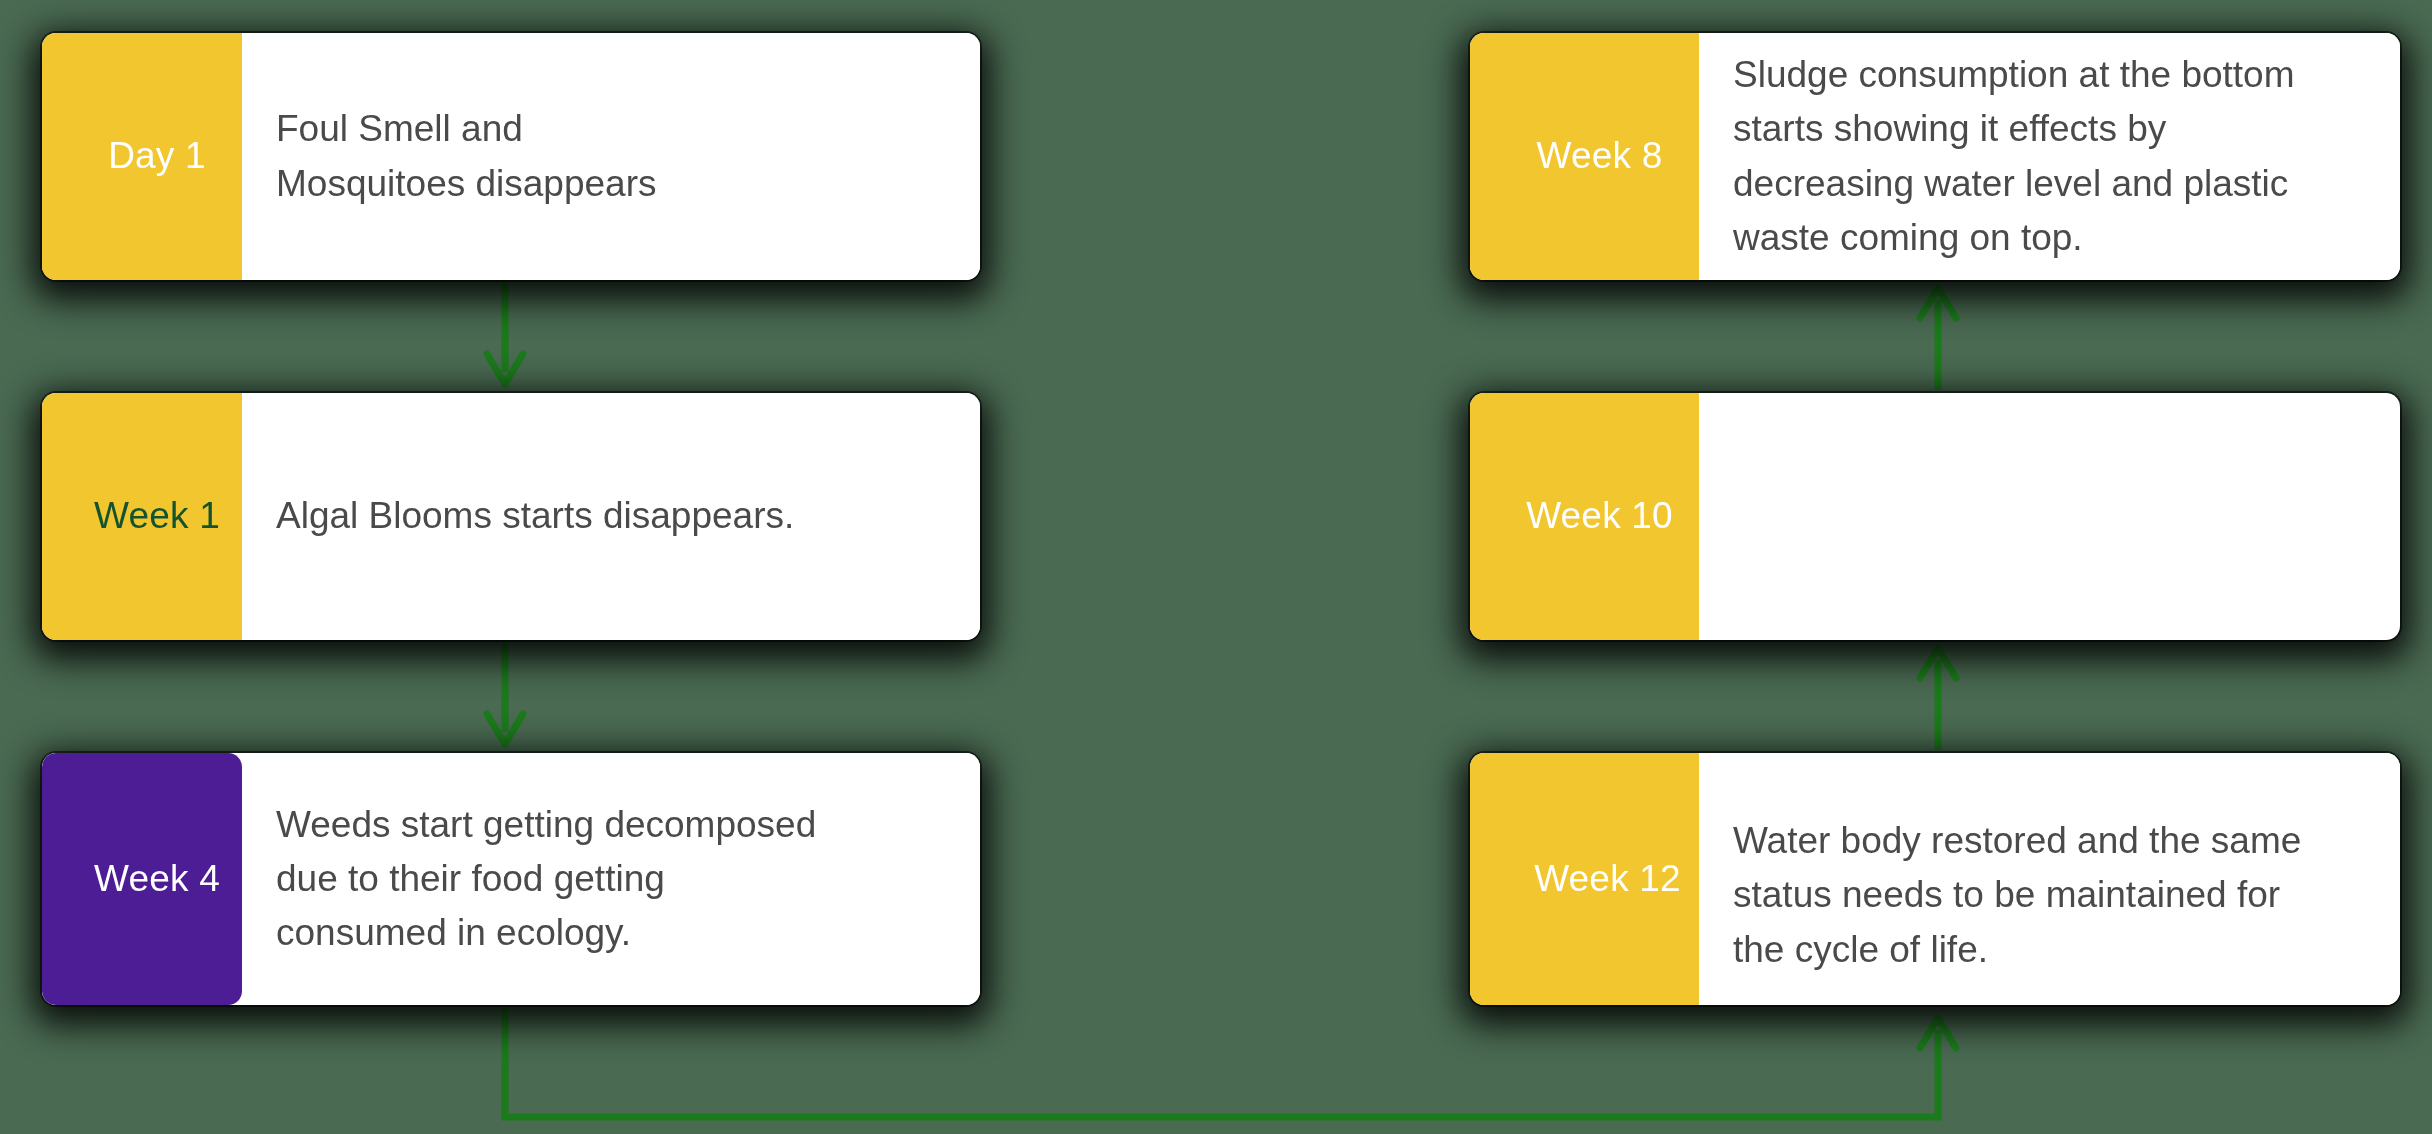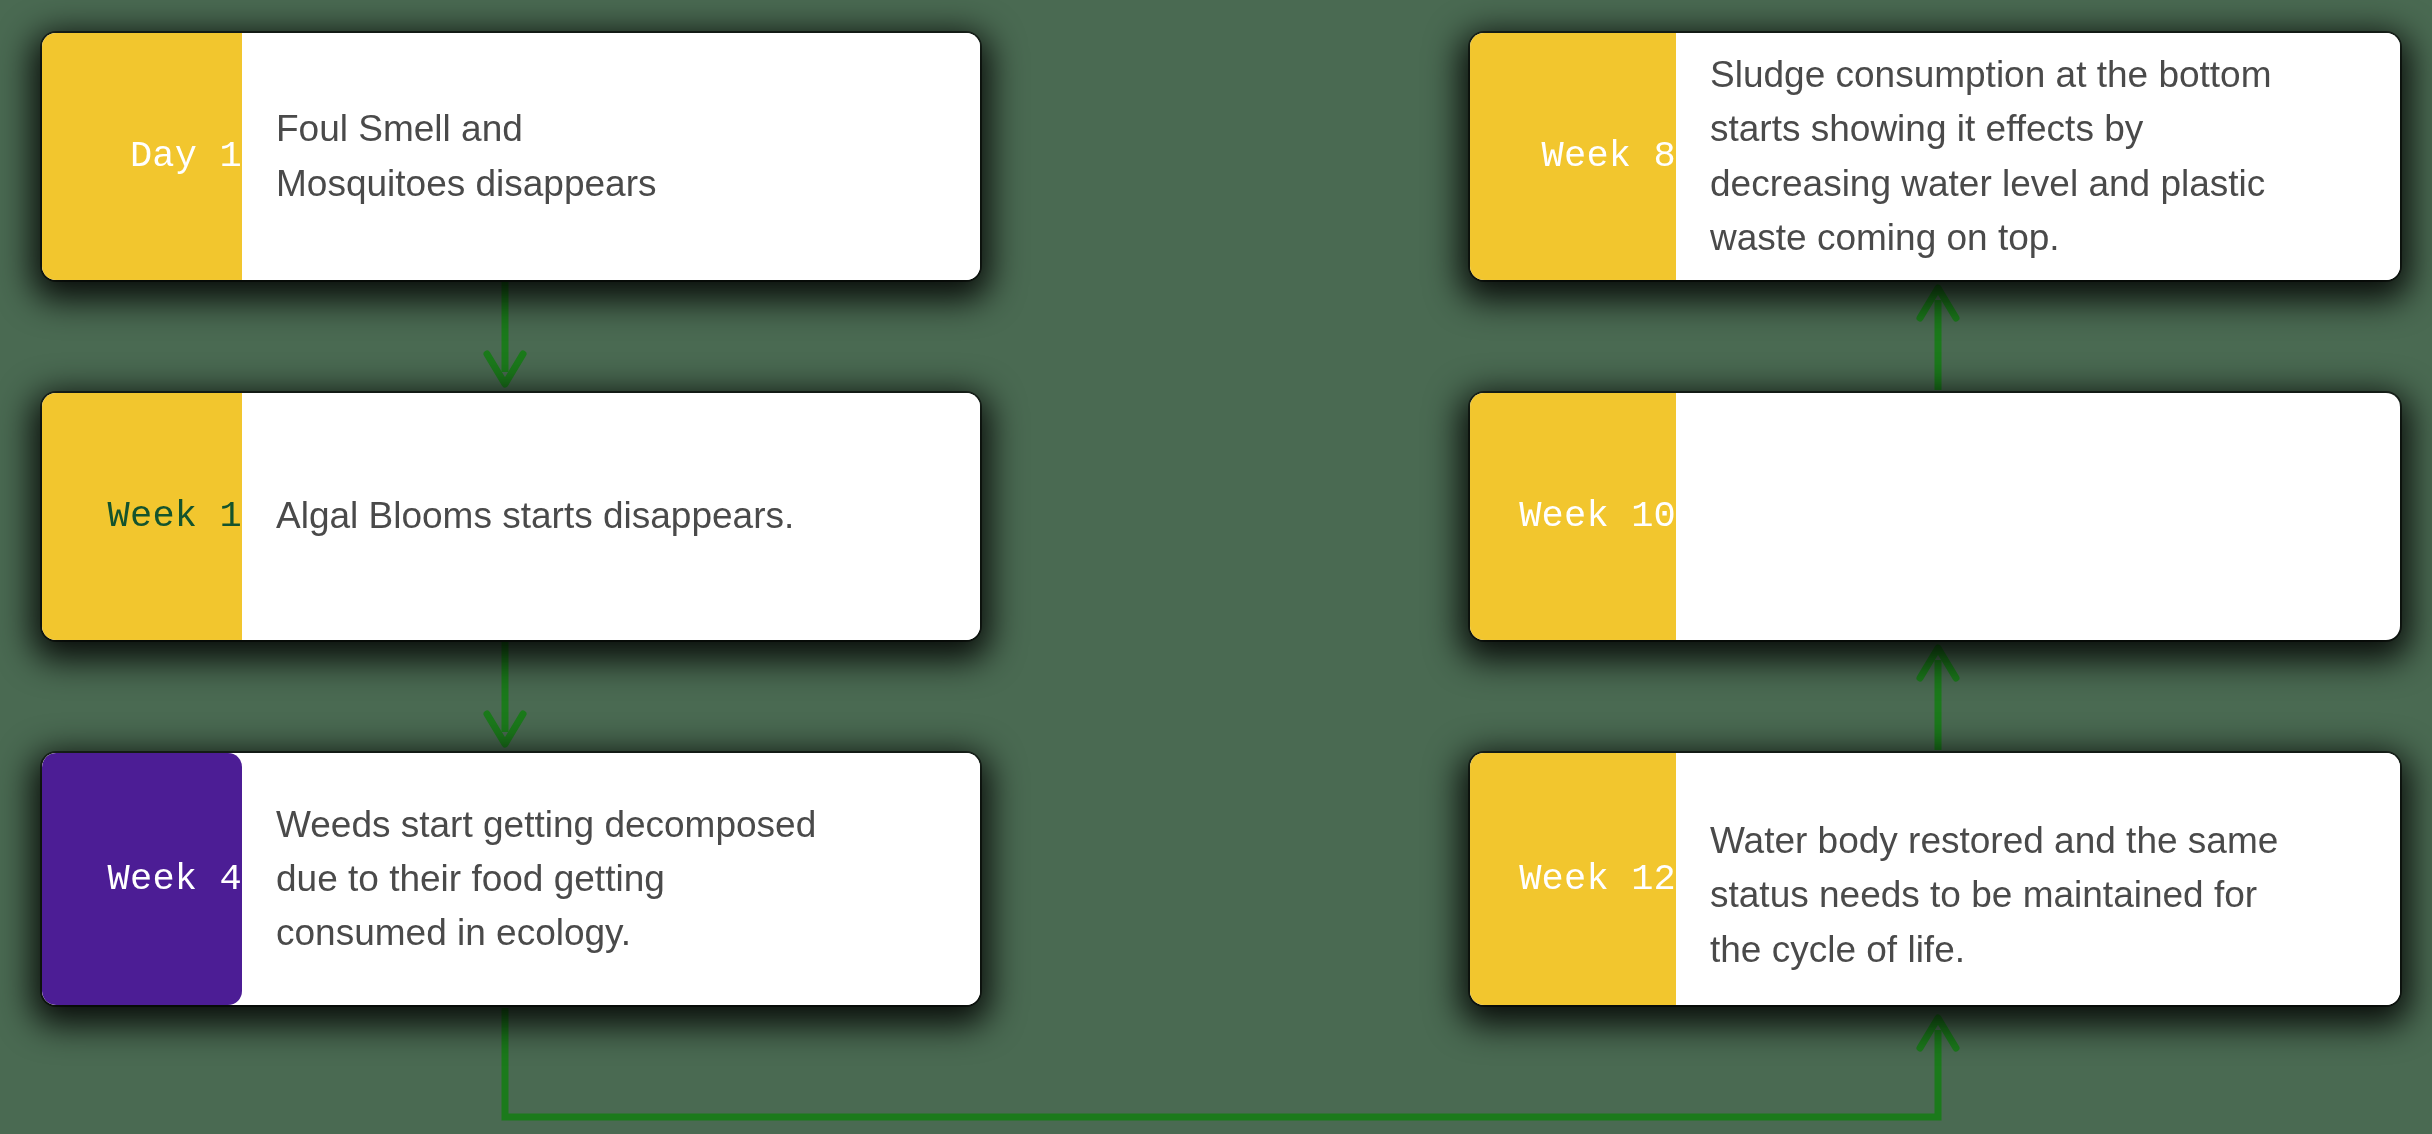--- a/index.html
+++ b/index.html
@@ -42,23 +42,22 @@
     box-shadow: 0 10px 34px 10px rgba(0,0,0,0.88),
                 0 0 0 2px rgba(0,0,0,0.55);
     z-index: 3;
     overflow: hidden;
   }
   .card-tab {
     flex: 0 0 auto;
     background: #f2c62e;
     display: flex;
     align-items: center;
-    justify-content: flex-end;
+    justify-content: center;
     box-sizing: border-box;
-    font-family: Liberation Mono, monospace;
   }
   .card-tab-label {
     color: #ffffff;
     font-size: 37px;
     line-height: 1.1;
     font-weight: 400;
     padding-left: 30px;
     white-space: nowrap;
     letter-spacing: 0.2px;
   }
@@ -77,21 +76,21 @@
     font-weight: 400;
     white-space: pre-line;
   }
 
   
   .col-left { left: 42px; width: 938px; }
   .col-left .card-tab { width: 200px; }
 
   
   .col-right { left: 1470px; width: 930px; }
-  .col-right .card-tab { width: 206px; }
+  .col-right .card-tab { width: 229px; }
 
   .row-1 { top: 33px;  height: 247px; }
   .row-2 { top: 393px; height: 247px; }
   .row-3 { top: 753px; height: 252px; }
 </style>
 </head>
 <body style="background: rgb(74, 106, 82);">
 
 <div id="stage">
 

